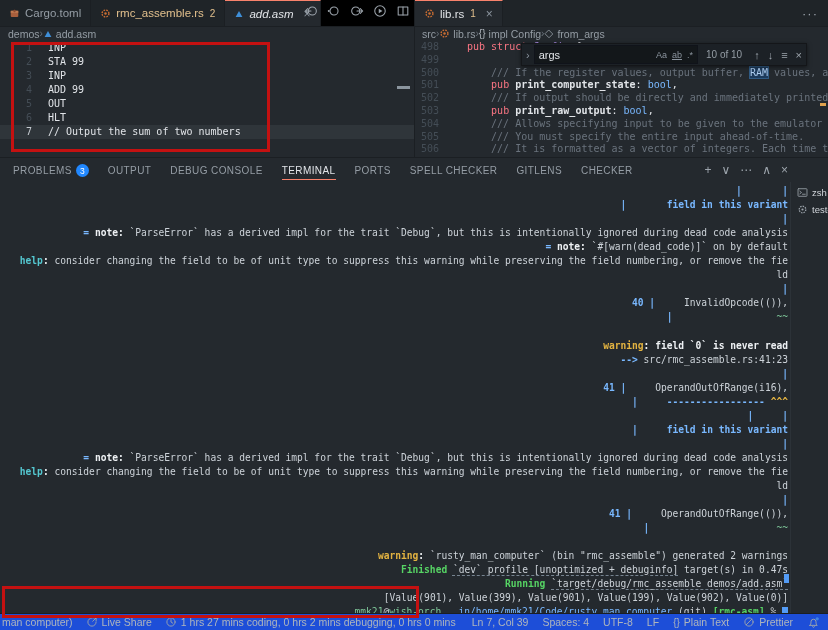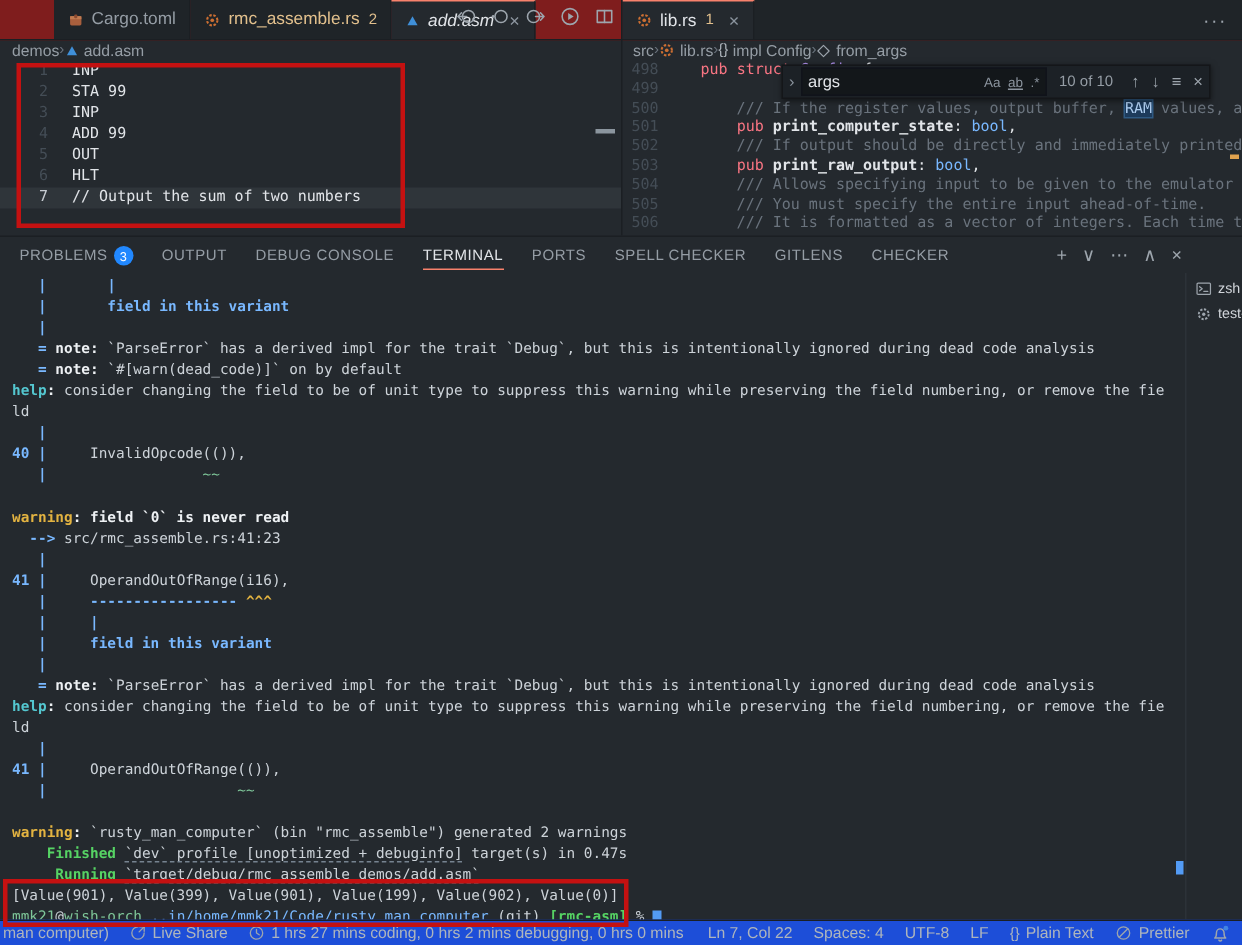--- a/index.html
+++ b/index.html
@@ -1,20 +1,20 @@
 <!DOCTYPE html>
 <html><head>
 <meta charset="utf-8">
 <style>
   html,body{margin:0;padding:0;background:#15191d;}
   #app{position:relative;width:828px;height:630px;background:#24292e;overflow:hidden;
        font-family:"Liberation Sans",sans-serif;color:#d1d5da;}
   
-  .tabbar{position:absolute;top:0;left:0;right:0;height:26px;background:#7f1d1d;
-          border-bottom:1px solid #1b1f23;display:flex;padding-left:36px;}
+  .tabbar{position:absolute;top:0;left:0;right:0;height:26px;background:#000000;
+          border-bottom:1px solid #1b1f23;display:flex;}
   .tabgroup{display:flex;height:100%;}
   #g2wrap{position:absolute;left:415px;top:0;right:0;height:26px;background:#1f2428;display:flex;}
   .tab{display:flex;align-items:center;gap:5px;padding:0 9px;height:100%;
        border-right:1px solid #1b1f23;background:#1f2428;color:#959da5;font-size:11.5px;cursor:default;box-sizing:border-box;}
   .tab.active{background:#24292e;color:#e1e4e8;border-top:1.5px solid #f9826c;}
   .tab.italic .tlabel{font-style:italic;}
   .tab.modified .tlabel,.tab.modified .tsuffix{color:#e2c08d;}
   .tsuffix{font-size:10px;color:#e2c08d;margin-left:1px;}
   .tclose{color:#8b949e;font-size:12px;margin-left:5px;}
   .acts{display:flex;align-items:center;gap:9px;margin-left:auto;padding:0 8px;color:#9da5ad;}
@@ -53,21 +53,21 @@
   .fchev{color:#8b949e;font-size:11px;padding:0 4px;}
   .finput{display:flex;align-items:center;background:#13171a;border:1px solid #10131a;
           height:17px;width:160px;padding:0 4px;}
   .fquery{color:#e1e4e8;flex:1;}
   .ftog{color:#8b949e;font-size:9px;margin-left:5px;}
   .ftog-w{text-decoration:underline;}
   .fres{color:#959da5;font-size:10px;margin:0 8px;white-space:nowrap;}
   .fact{color:#9da5ad;font-size:11px;margin:0 4px;}
   
   #panel{position:absolute;top:157px;left:0;right:0;bottom:17px;background:#24292e;
-         border-top:1px solid #1b1f23;box-sizing:border-box;}
+         border-top:1px solid #1b1f23;box-sizing:border-box;text-align:right;}
   #ptabs{position:absolute;top:0;left:0;height:24px;display:flex;align-items:center;
          padding-left:13px;font-size:10px;letter-spacing:.4px;color:#959da5;}
   .ptab{margin-right:19px;display:flex;align-items:center;gap:4px;padding:4px 0 3px;}
   .ptab.active{color:#e1e4e8;border-bottom:1px solid #f9826c;}
   .pbadge{display:inline-flex;align-items:center;justify-content:center;width:13px;height:13px;
           border-radius:7px;background:#2188ff;color:#fff;font-size:8.5px;letter-spacing:0;}
   #pacts{position:absolute;top:0;right:40px;height:24px;display:flex;align-items:center;gap:10px;
          color:#9da5ad;font-size:12px;}
   #term{position:absolute;left:8px;top:26px;width:780px;
         font-family:"DejaVu Sans Mono","Liberation Mono",monospace;font-size:9.6px;line-height:14.05px;}
@@ -390,21 +390,21 @@
             <svg width="12" height="12" viewBox="0 0 16 16">
               <circle cx="8" cy="8" r="5.5" stroke="#9da5ad" stroke-width="1.2" fill="none" stroke-linecap="round" stroke-linejoin="round"></circle>
               <path d="M8 4.8 V8 L10.4 9.6" stroke="#9da5ad" stroke-width="1.2" fill="none" stroke-linecap="round" stroke-linejoin="round"></path>
             </svg>
           </span>
           <span>1 hrs 27 mins coding, 0 hrs 2 mins debugging, 0 hrs 0 mins building</span>
         </div>
       </div>
     <div id="sb-right">
         <div class="sbitem">
-          <span>Ln 7, Col 22</span>
+          <span>Ln 7, Col 39</span>
         </div>
         <div class="sbitem">
           <span>Spaces: 4</span>
         </div>
         <div class="sbitem">
           <span>UTF-8</span>
         </div>
         <div class="sbitem">
           <span>LF</span>
         </div>

